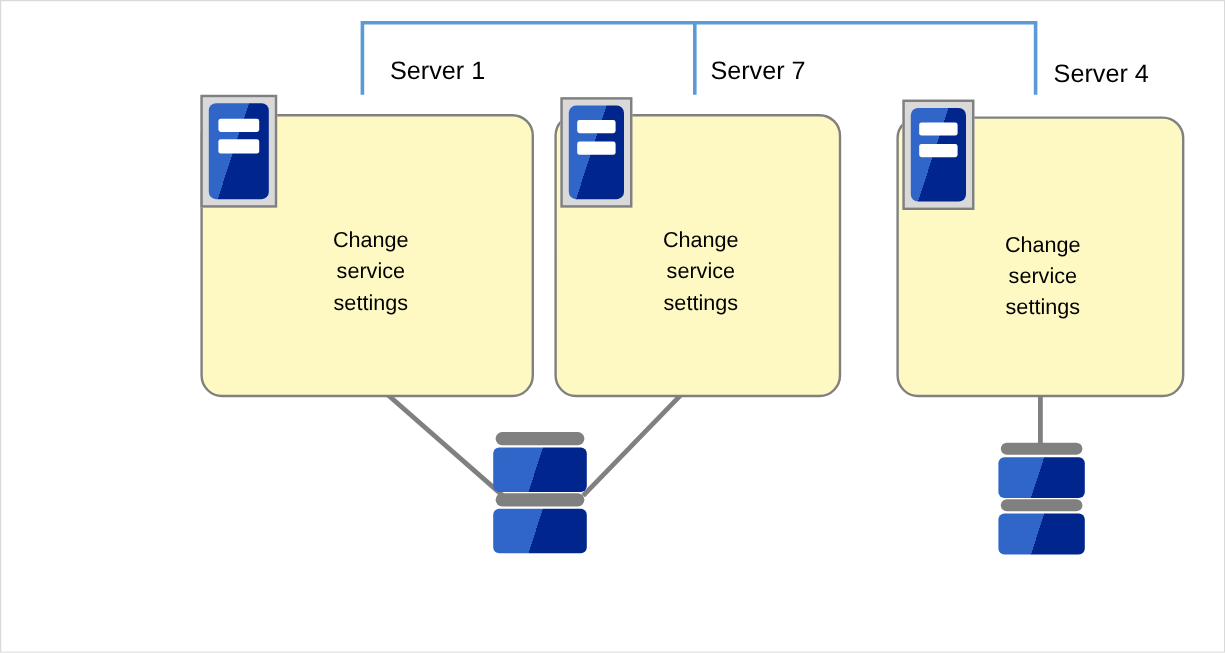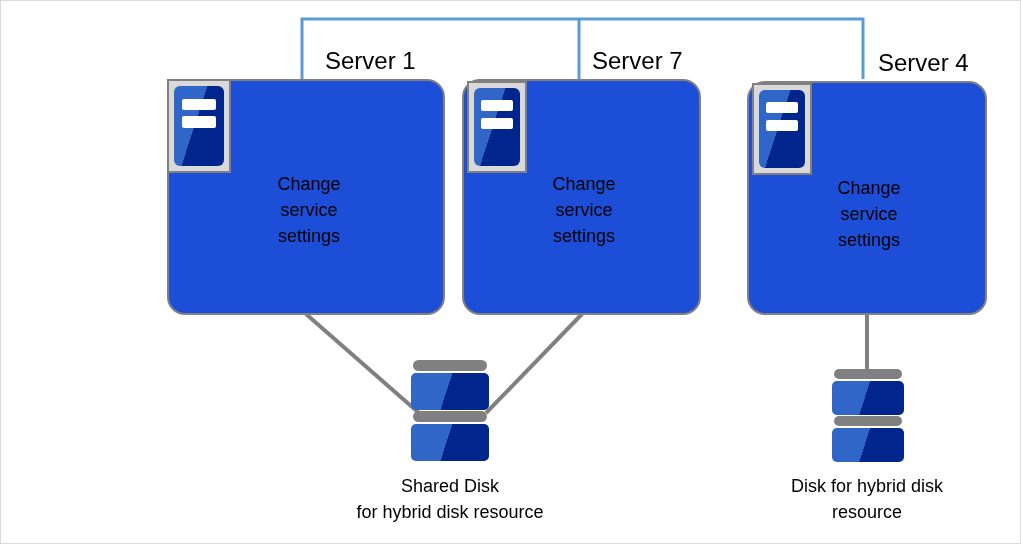--- a/index.html
+++ b/index.html
@@ -21,32 +21,33 @@
     position: absolute;
     left: 0;
     top: 0;
     width: 1021px;
     height: 544px;
   }
   
   .server-label {
     position: absolute;
     font-family: "Liberation Sans", sans-serif;
-    font-size: 24px;
+    font-size: 21px;
     color: #000000;
     white-space: nowrap;
     line-height: 1;
   }
   
   .server-box {
     position: absolute;
-    background: #1d4ed8;
+    background: #fef9c3;
     border: 2.5px solid #808080;
     border-radius: 18px;
     box-sizing: border-box;
+    margin-top: 16px;
   }
   .box-text {
     position: absolute;
     font-family: "Liberation Sans", sans-serif;
     font-size: 18px;
     line-height: 26px;
     color: #000000;
     text-align: center;
     white-space: pre-line;
   }
@@ -167,25 +168,21 @@
       <div class="bar b2"></div>
     </div>
   </div>
 
   <div class="disk" style="left:410px; top:359px; width:78px; height:101px;">
     <div class="rim" style="top:0px;  height:11px;"></div>
     <div class="platter" style="top:13px; height:37px;"></div>
     <div class="rim" style="top:51px; height:11px;"></div>
     <div class="platter" style="top:64px; height:37px;"></div>
   </div>
-  <div class="caption" style="left:299px; top:472px; width:300px;">Shared Disk
-for hybrid disk resource</div>
 
   <div class="disk" style="left:831px; top:368px; width:72px; height:93px;">
     <div class="rim" style="top:0px;  height:10px;"></div>
     <div class="platter" style="top:12px; height:34px;"></div>
     <div class="rim" style="top:47px; height:10px;"></div>
     <div class="platter" style="top:59px; height:34px;"></div>
   </div>
-  <div class="caption" style="left:746px; top:472px; width:240px;">Disk for hybrid disk
-resource</div>
 
 </div>
 
 </body></html>

